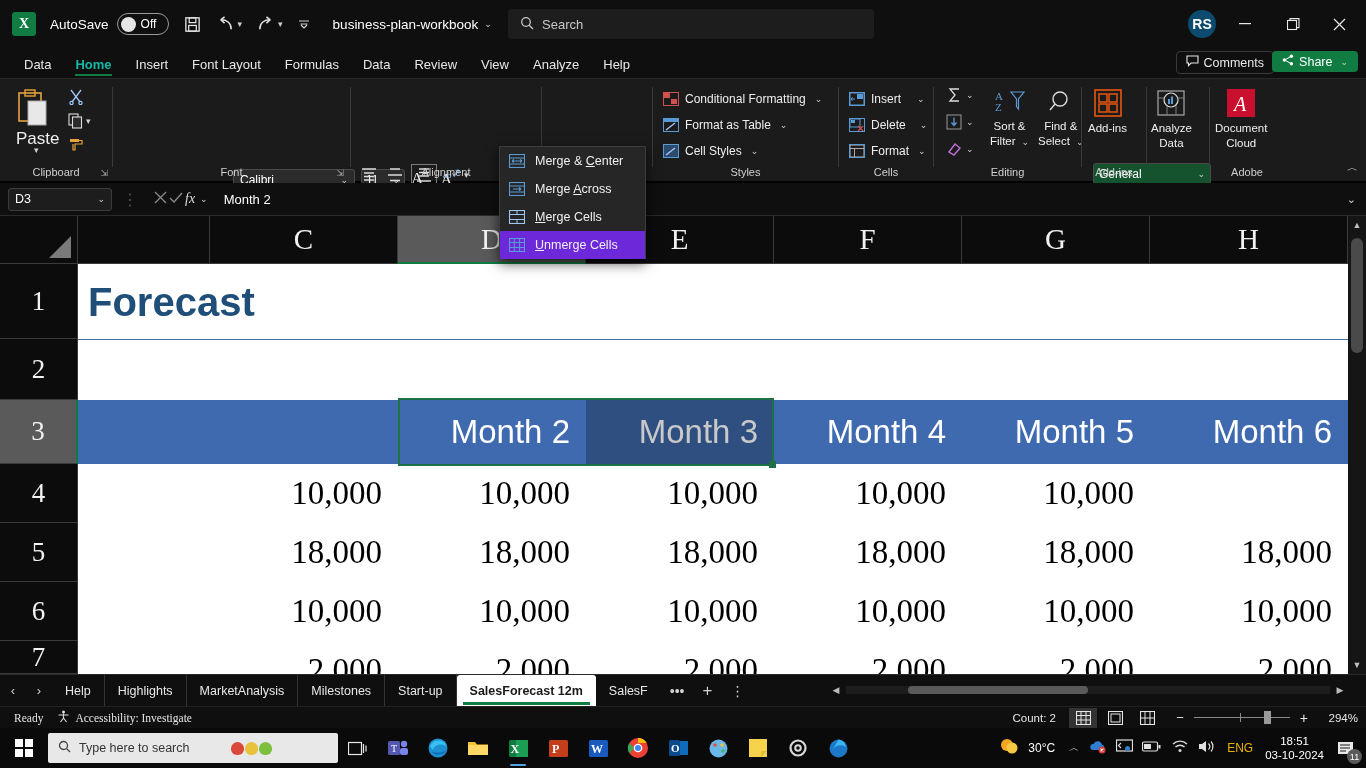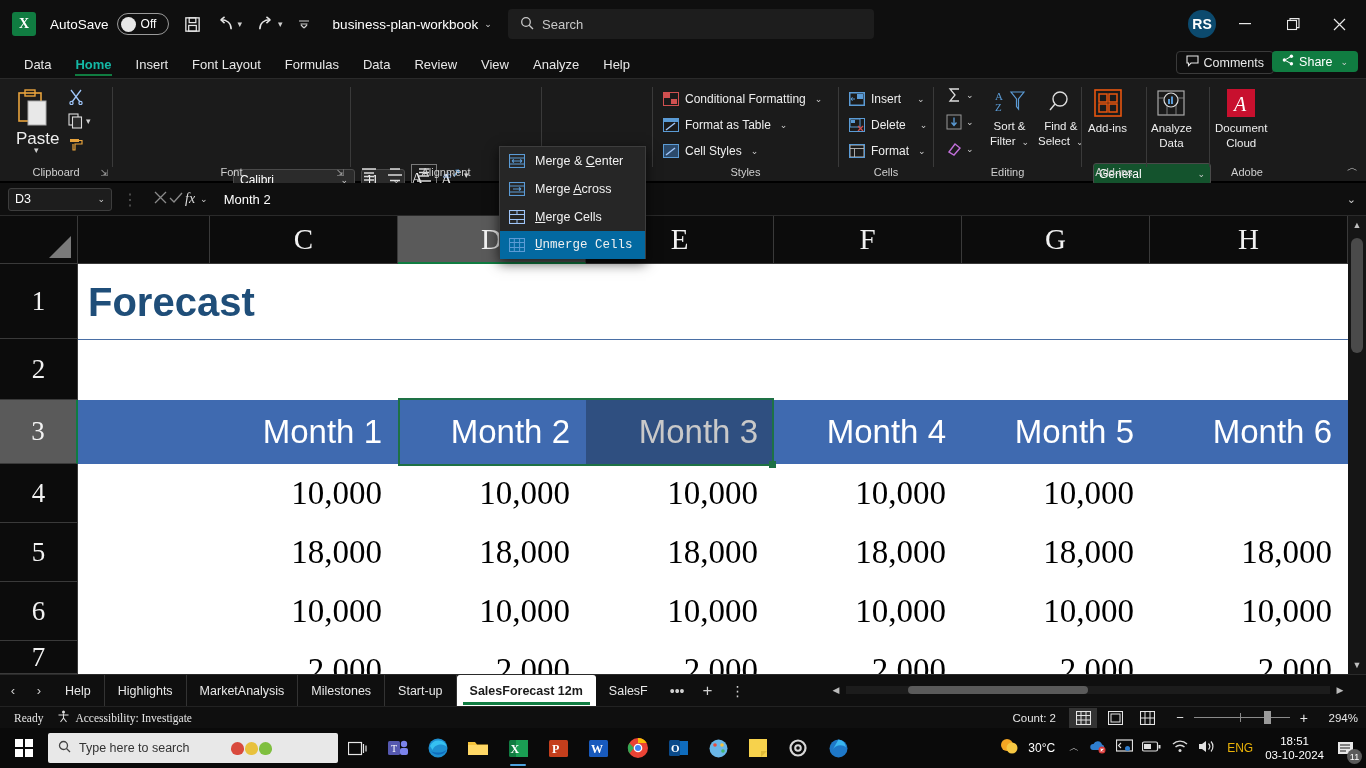--- a/index.html
+++ b/index.html
@@ -132,21 +132,21 @@
   
   .mergemenu {
     position: absolute; left: 499px; top: 146px; width: 147px; height: 113px;
     background: #262626; border: 1px solid #3d3d3d; z-index: 60;
     box-shadow: 0 4px 12px rgba(0,0,0,.7);
   }
   .mergeitem {
     height: 28px; display: flex; align-items: center; gap: 10px;
     padding-left: 9px; font-size: 12.5px; color: #f0f0f0;
   }
-  .mergeitem.sel { background: #0369a1; font-family: Liberation Mono, monospace; }
+  .mergeitem.sel { background: #6d28d9; }
   .mergeitem u { text-decoration: underline; }
   .mi-ic { width: 16px; height: 14px; flex: 0 0 auto; }
 
   
   .fbar {
     position: absolute; top: 183px; left: 0; width: 1366px; height: 33px;
     background: #0f0f0f; display: flex; align-items: center;
     border-bottom: 1px solid #2a2a2a;
   }
   .namebox {
@@ -861,21 +861,20 @@
     <div class="rowhdr" style="top:248px;height:59px">4</div>
     <div class="rowhdr" style="top:307px;height:59px">5</div>
     <div class="rowhdr" style="top:366px;height:59px">6</div>
     <div class="rowhdr" style="top:425px;height:33px">7</div>
 
     <div class="sheet">
       <div class="cell title-cell" style="left:0;top:8px;height:60px">Forecast</div>
       <div class="row1line"></div>
 
       <div class="hdr-row3"></div>
-      <div class="hdr-cell" style="left:0;width:320px">Month 1</div>
       <div class="hdr-cell active" style="left:320px;width:188px">Month 2</div>
       <div class="hdr-cell dim" style="left:508px;width:188px">Month 3</div>
       <div class="hdr-cell" style="left:696px;width:188px">Month 4</div>
       <div class="hdr-cell" style="left:884px;width:188px">Month 5</div>
       <div class="hdr-cell" style="left:1072px;width:198px">Month 6</div>
       <div class="selbox"></div>
 
       <div class="cell num" style="left:132px;width:188px;top:200px;height:59px">10,000</div>
       <div class="cell num" style="left:320px;width:188px;top:200px;height:59px">10,000</div>
       <div class="cell num" style="left:508px;width:188px;top:200px;height:59px">10,000</div>

